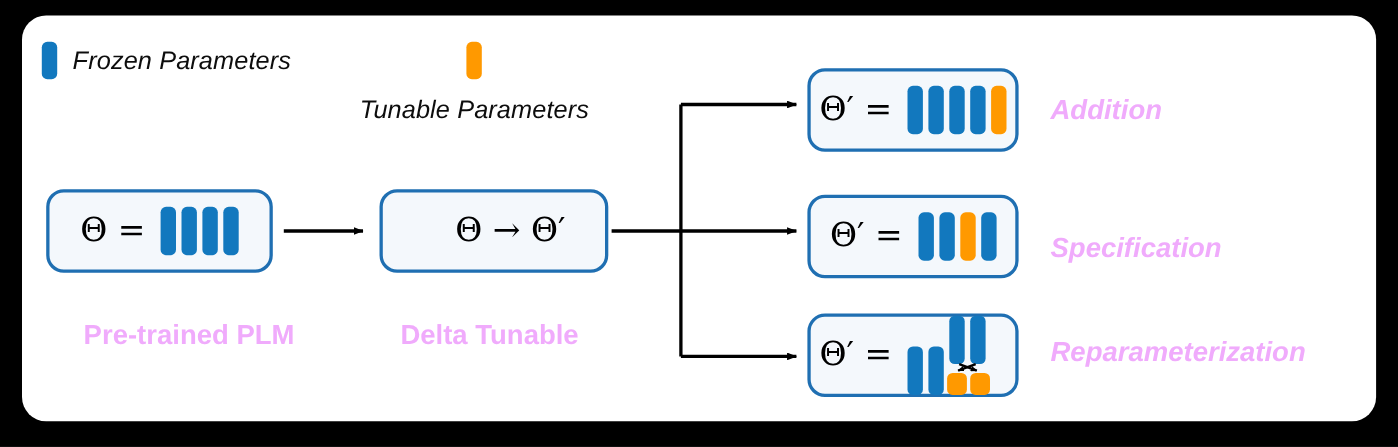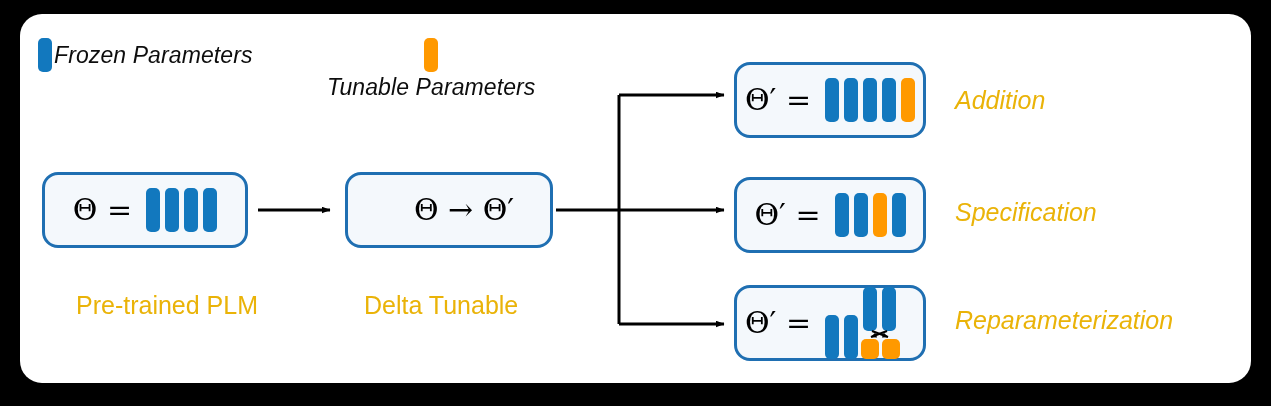--- a/index.html
+++ b/index.html
@@ -27,21 +27,21 @@
     height: 369px;
     background: #ffffff;
     border-radius: 22px;
   }
 
   
   .legend-item {
     position: absolute;
     display: flex;
     align-items: center;
-    gap: 2px;
+    gap: 14px;
   }
   .legend-swatch {
     width: 14px;
     height: 34px;
     border-radius: 5px;
   }
   .legend-label {
     font-style: italic;
     font-size: 23px;
     color: #0d0d0d;
@@ -115,22 +115,23 @@
     top: 0;
     width: 52px;
     height: 72px;
     overflow: visible;
   }
 
   
   .caption {
     position: absolute;
     font-size: 25px;
-    color: #eab308;
+    color: #f0abfc;
     white-space: nowrap;
+    font-weight: bold;
   }
   .caption.italic {
     font-style: italic;
   }
 
   
   #connectors {
     position: absolute;
     left: 0;
     top: 0;
@@ -205,21 +206,21 @@
 
   <div class="node-box" style="left:734px; top:177px; width:192px; height:76px;">
     <span class="eq-text">Θ′ =</span>
     <span class="bars">
       <span class="bar" style="background:#1278be;"></span>
       <span class="bar" style="background:#1278be;"></span>
       <span class="bar" style="background:#ff9900;"></span>
       <span class="bar" style="background:#1278be;"></span>
     </span>
   </div>
-  <div class="caption italic" style="left:955px; top:198px;">Specification</div>
+  <div class="caption italic" style="left:955px; top:212px;">Specification</div>
 
   <div class="node-box" style="left:734px; top:285px; width:192px; height:76px;">
     <span class="eq-text">Θ′ =</span>
     <span class="reparam-group">
       <span class="bar" style="background:#1278be;"></span>
       <span class="bar" style="background:#1278be;"></span>
       <span class="rp-stack">
         <span class="rp-tall" style="left:0; background:#1278be;"></span>
         <span class="rp-tall" style="left:19px; background:#1278be;"></span>
         <svg class="rp-svg" viewBox="0 0 52 72">

